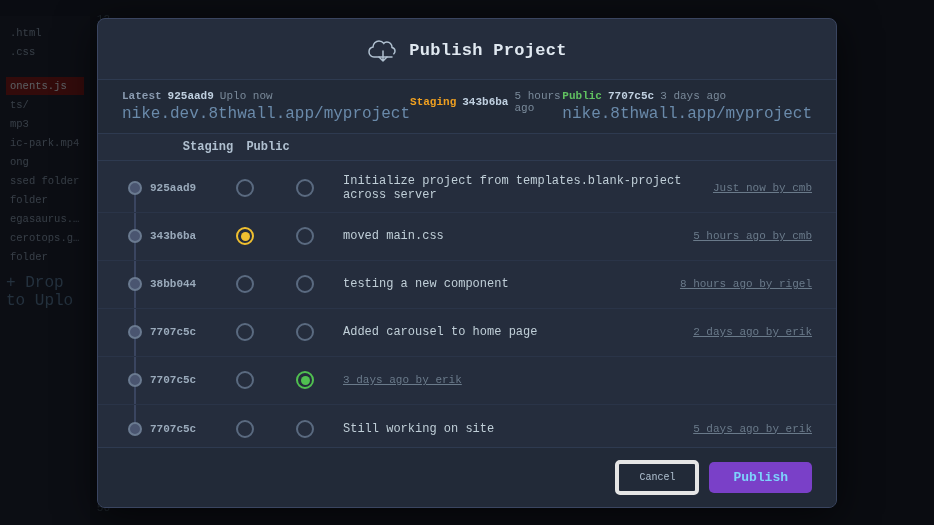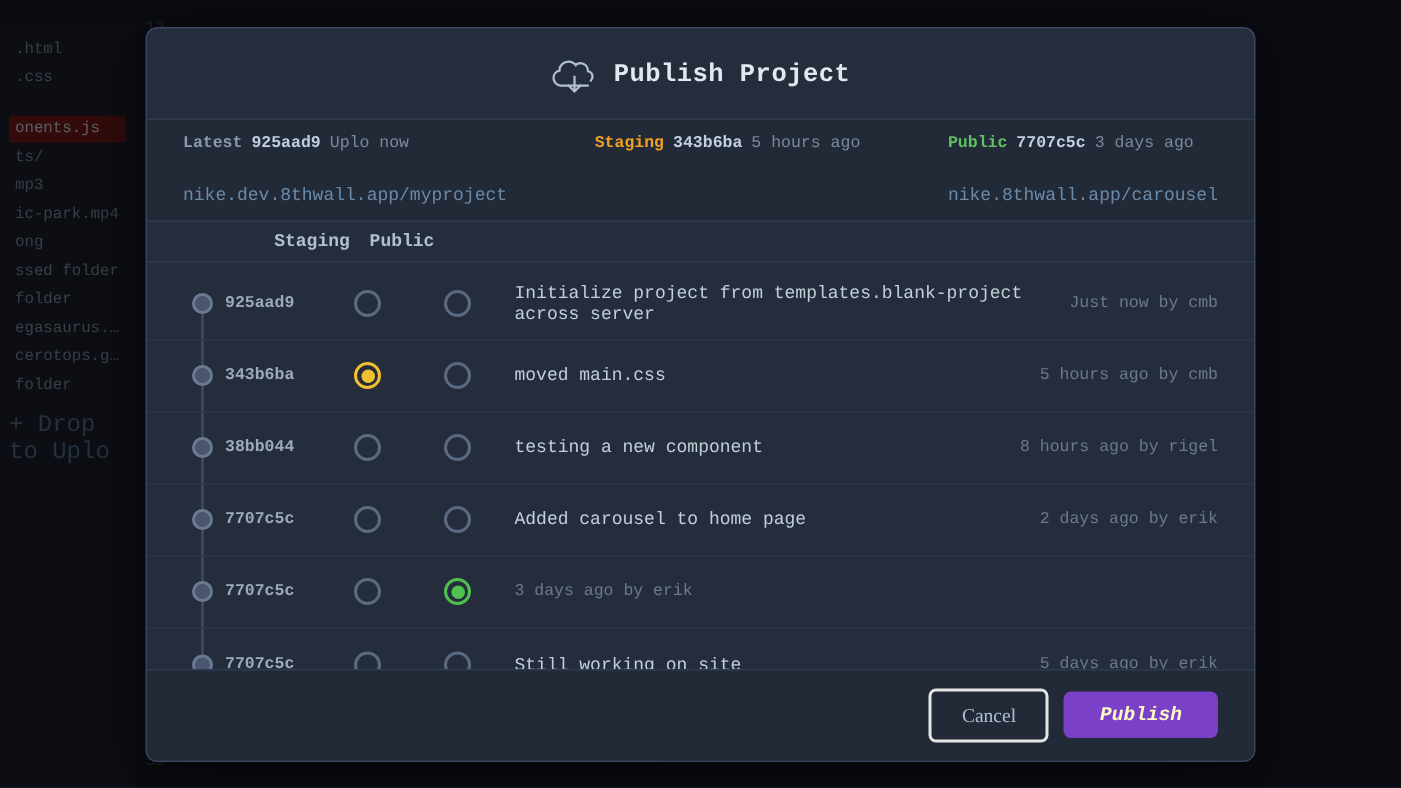--- a/index.html
+++ b/index.html
@@ -127,21 +127,21 @@
       padding: 10px 24px;
       gap: 0;
       border-bottom: 1px solid #2e3a50;
       background: #222a38;
       justify-content: space-between;
     }
     .deploy-env {
       display: flex;
       flex-direction: column;
       align-items: flex-start;
-      gap: 20px;
+      gap: 2px;
     }
     .deploy-env-row {
       display: flex;
       align-items: center;
       gap: 6px;
       font-size: 12px;
     }
     .deploy-label {
       font-weight: 600;
       font-size: 11px;
@@ -153,21 +153,21 @@
       color: #c0d0e0;
       font-size: 11px;
       font-weight: 600;
     }
     .deploy-time {
       color: #7a8a9a;
       font-size: 11px;
     }
     .deploy-url {
       color: #6a8aaa;
-      font-size: 12px;
+      font-size: 16px;
       margin-top: 1px;
     }
 
     
     .col-headers {
       display: flex;
       padding: 6px 24px 6px 80px;
       gap: 0;
       background: #252d3d;
       border-bottom: 1px solid #2e3a50;
@@ -282,53 +282,53 @@
       flex: 1;
       font-size: 12px;
       color: #c0cfd8;
       padding-left: 8px;
     }
     .commit-meta {
       font-size: 11px;
       color: #6a7a8a;
       white-space: nowrap;
       padding-left: 8px;
+      text-decoration: underline;
     }
 
     
     .modal-footer {
       display: flex;
       justify-content: flex-end;
       align-items: center;
       padding: 12px 24px;
       gap: 10px;
       border-top: 1px solid #2e3a50;
       background: #222a38;
     }
     .btn-cancel {
       background: transparent;
-      border: 2px solid #e5e5e5;
+      border: 4px solid #e5e5e5;
       color: #b0c0d0;
       padding: 8px 20px;
       border-radius: 5px;
-      font-size: 13px;
+      font-size: 10px;
       cursor: pointer;
-      font-family: Liberation Serif, serif;
+      font-family: Liberation Mono, monospace;
     }
     .btn-publish {
       background: #7a40c8;
       border: none;
-      color: #fef9c3;
+      color: #7dd3fc;
       padding: 8px 24px;
       border-radius: 5px;
       font-size: 13px;
       font-weight: 600;
       cursor: pointer;
       font-family: inherit;
-      font-style: italic;
     }
   </style>
 </head>
 <body>
 
 <div class="sidebar">
   <div class="sidebar-item">.html</div>
   <div class="sidebar-item">.css</div>
   <div class="sidebar-item active">onents.js</div>
   <div class="sidebar-item">ts/</div>
@@ -412,21 +412,21 @@
           <span class="deploy-hash">343b6ba</span>
           <span class="deploy-time">5 hours ago</span>
         </div>
       </div>
       <div class="deploy-env">
         <div class="deploy-env-row">
           <span class="deploy-label public">Public</span>
           <span class="deploy-hash">7707c5c</span>
           <span class="deploy-time">3 days ago</span>
         </div>
-        <div class="deploy-url">nike.8thwall.app/carousel</div>
+        <div class="deploy-url">nike.8thwall.app/myproject</div>
       </div>
     </div>
 
     <div class="col-headers">
       <div class="col-header">Staging</div>
       <div class="col-header">Public</div>
     </div>
 
     <div class="commits-list" id="commits-container">
     <div class="commit-row">

